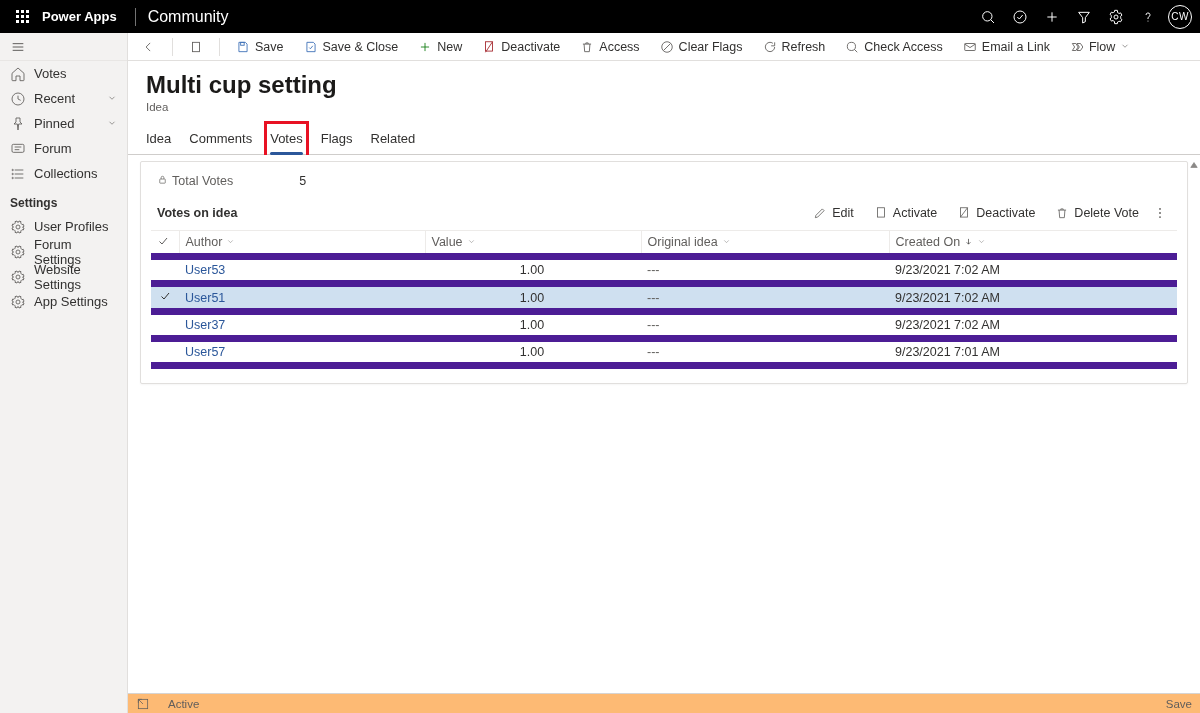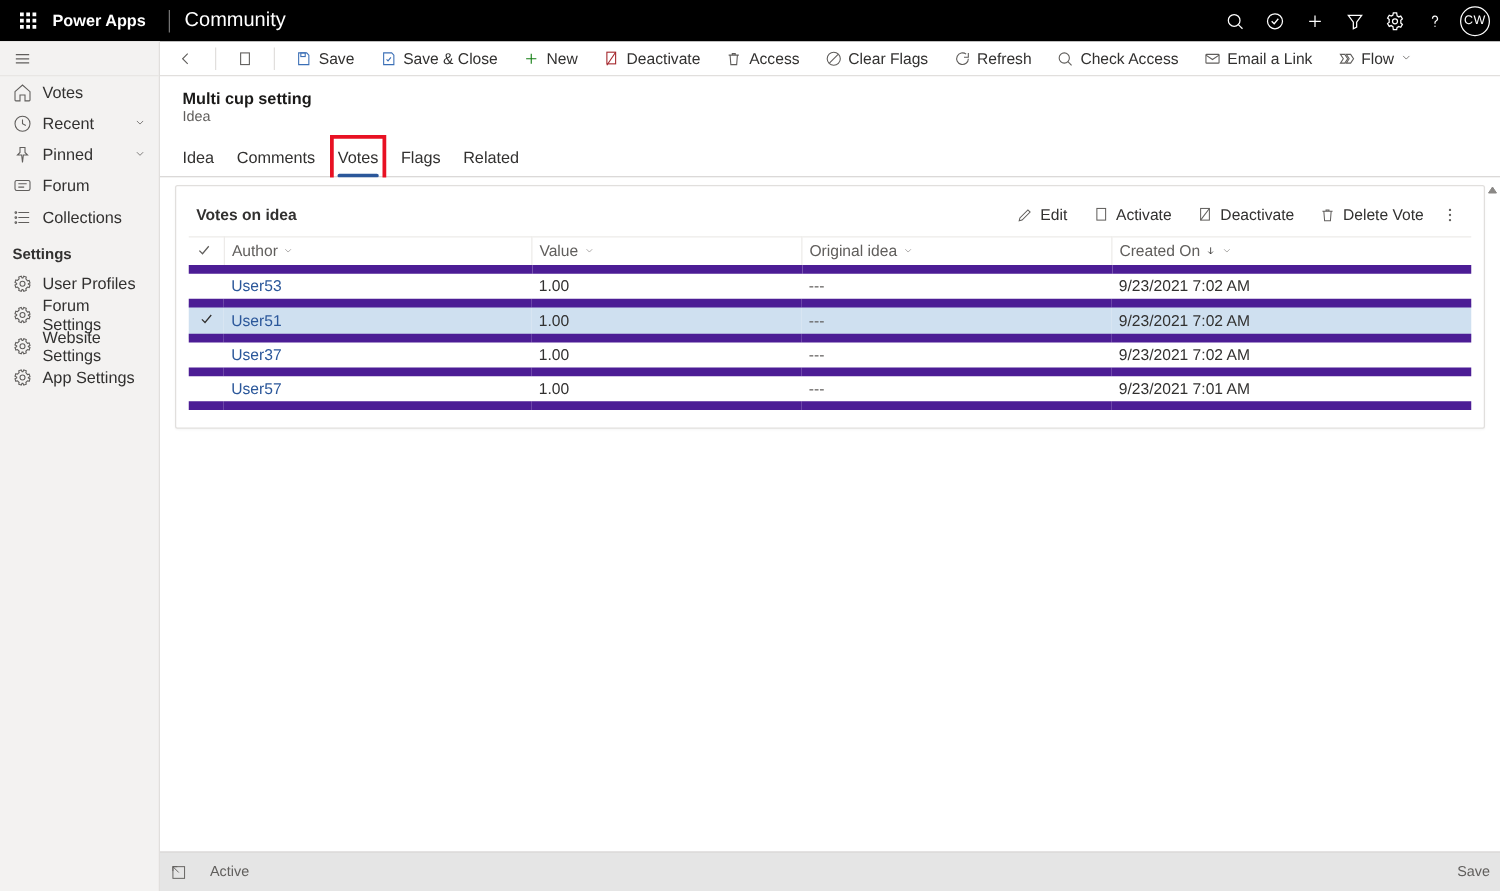--- a/index.html
+++ b/index.html
@@ -41,21 +41,21 @@
   .cmd { display:flex; align-items:center; gap:5px; height:28px; padding:0 8px; cursor:pointer; border-radius:2px; }
   .cmd svg { width:14px; height:14px; fill:none; stroke-width:1.5; }
   .cmd-blue svg { stroke:#3b6fb6; }
   .cmd-green svg { stroke:#107c10; }
   .cmd-red svg { stroke:#a4262c; }
   .cmd-gray svg { stroke:#605e5c; }
   .cmd-chev svg { width:10px; height:10px; stroke:#605e5c; }
 
   
   .page-header { padding: 10px 18px 6px 18px; }
-  .page-title { font-size:13px; font-weight:600; color:#1b1a19; }
+  .page-title { font-size:24px; font-weight:600; color:#1b1a19; }
   .page-subtitle { font-size:11.5px; color:#605e5c; margin-top:2px; }
 
   
   .tabs-row { display:flex; gap:18px; padding: 8px 18px 0 18px; border-bottom:1px solid #cfcdcb; }
   .tab { padding:4px 0 8px 0; font-size:13px; cursor:pointer; position:relative; color:#323130; }
   .tab.active { font-weight:400; }
   .tab.active::after { content:""; position:absolute; left:0; right:0; bottom:-1px; height:3px; background:#2b579a; border-radius:2px; }
   .tab.boxed { outline:3px solid #e81123; outline-offset:3px; }
 
   
@@ -82,29 +82,29 @@
   .datagrid thead th:last-child { border-right:none; }
   .col-chk { width:28px; text-align:center; }
   .col-author { width:246px; }
   .col-value { width:216px; text-align:right; padding-right:6px; }
   .col-orig { width:248px; }
   .col-created { width:auto; }
   .th-inner { display:flex; align-items:center; gap:4px; }
   .th-chev svg { width:9px; height:9px; stroke:#8a8886; fill:none; stroke-width:1.5; }
   .sort-arrow svg { width:9px; height:9px; stroke:#323130; fill:none; stroke-width:1.8; }
   .datagrid td { padding:3px 6px; }
-  td.col-value { text-align:left; padding-right:8px;margin-top:22px; }
+  td.col-value { text-align:center; padding-right:8px;margin-top:22px; }
   td.col-author a { color:#2b579a; text-decoration:none; cursor:pointer; }
   td.col-orig { color:#605e5c; }
   tr.selected td { background:#cfe0f0; }
   .row-check svg { width:12px; height:12px; stroke:#323130; fill:none; stroke-width:2; }
   .head-check svg { width:12px; height:12px; stroke:#605e5c; fill:none; stroke-width:2; }
 
   
-  .statusbar { height:32px; background:#e5e5e5; border-top:1px solid #d6d4d2; display:flex; align-items:center; font-size:11.5px; color:#605e5c; padding:0 8px; }
+  .statusbar { height:20px; background:#fdba74; border-top:1px solid #d6d4d2; display:flex; align-items:center; font-size:11.5px; color:#605e5c; padding:0 8px; }
   .statusbar .sb-icon { width:14px; height:14px; margin-right:18px; }
   .statusbar .sb-icon svg { width:14px; height:14px; stroke:#605e5c; fill:none; stroke-width:1.3; }
   .statusbar .spacer { flex:1; }
   .statusbar .sb-save { display:flex; align-items:center; gap:4px; cursor:pointer; }
 
   
   .rightgutter { position:absolute; right:0; top:0; width:12px; height:100%; pointer-events:none; }
   .rightgutter .up, .rightgutter .dn { position:absolute; right:2px; width:8px; height:8px; }
   .rightgutter svg { width:8px; height:8px; stroke:#8a8886; fill:#8a8886; }
 </style>
@@ -353,20 +353,30 @@
       <div class="tab">Idea</div>
       <div class="tab">Comments</div>
       <div class="tab active boxed">Votes</div>
       <div class="tab">Flags</div>
       <div class="tab">Related</div>
     </div>
 
     <div class="content-scroll">
       <div class="card">
         <div class="card-inner">
+          <div class="total-row">
+            <span class="lock-label">
+              <span><svg viewBox="0 0 24 24">
+                    <rect x="6" y="11" width="12" height="9" rx="1"></rect>
+                    <path d="M9 11V8a3 3 0 0 1 6 0v3"></path>
+                  </svg></span>
+              <span>Total Votes</span>
+            </span>
+            <span class="total-val">5</span>
+          </div>
 
           <div class="grid-toolbar">
             <span class="grid-title">Votes on idea</span>
             <span class="spacer"></span>
             <div class="grid-action">
                 <svg viewBox="0 0 24 24">
                   <path d="M4 20l4-1 11-11-3-3L5 16z"></path>
                 </svg>
                 <span>Edit</span>
               </div>

